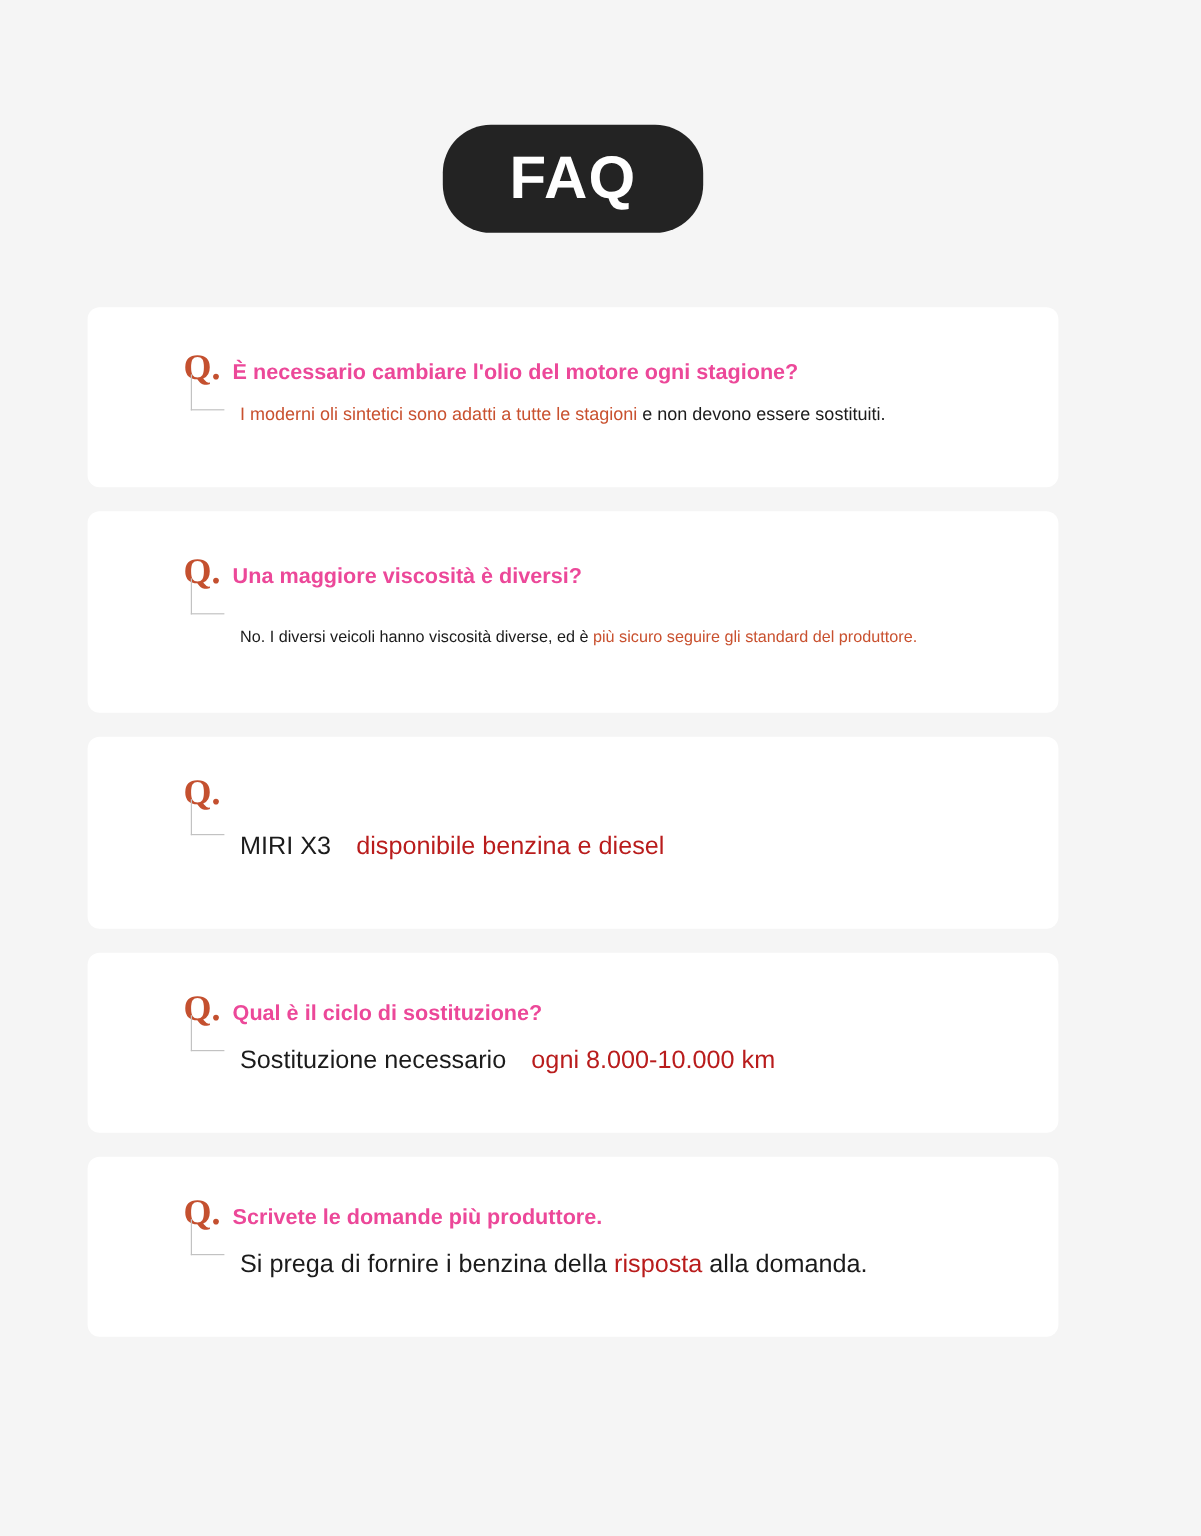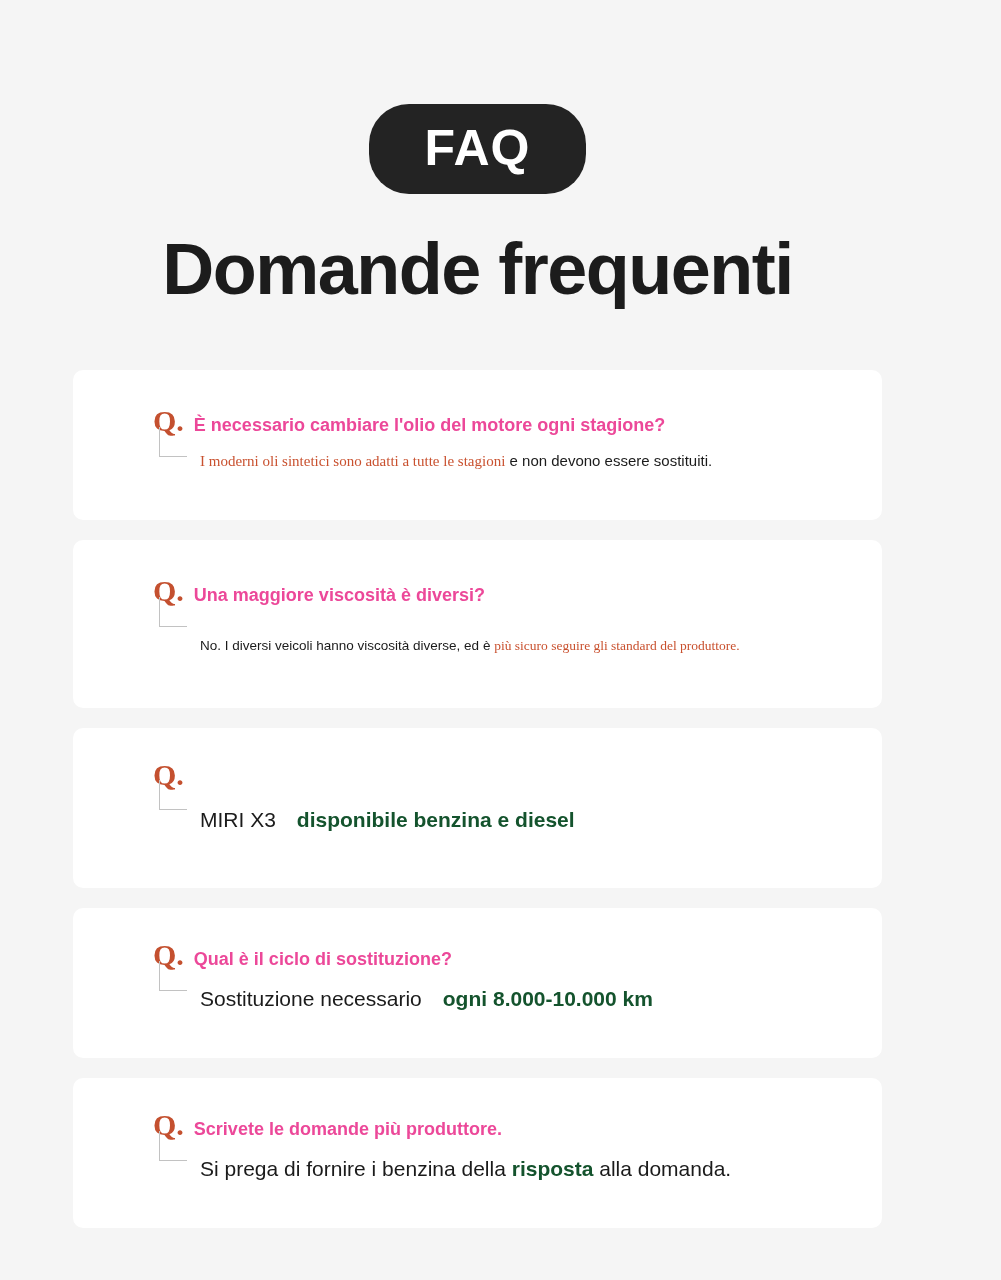--- a/index.html
+++ b/index.html
@@ -134,37 +134,35 @@
     color: #1b1b1b;
     line-height: 1.35;
   }
 
   .a-size-sm { font-size: 13.5px; }
   .a-size-md { font-size: 15px; }
   .a-size-lg { font-size: 21px; }
 
   .hl {
     color: #c9512f;
-    font-family: Liberation Serif, serif;
   }
   .hl-bold {
-    color: #14532d;
-    font-weight: bold;
+    color: #b91c1c;
+    font-weight: normal;
   }
 
   .sp { white-space: pre; }
 </style>
 </head>
 <body>
 
 <div class="page">
 
   <div class="header">
     <div class="faq-badge">FAQ</div>
-    <h1 class="page-title">Domande frequenti</h1>
   </div>
 
   <div class="cards">
 
     <div class="faq-card h1">
       <div class="q-row">
         <span class="q-mark">Q.</span>
         <span class="q-text">È necessario cambiare l'olio del motore ogni stagione?</span>
       </div>
       <div class="a-row">

